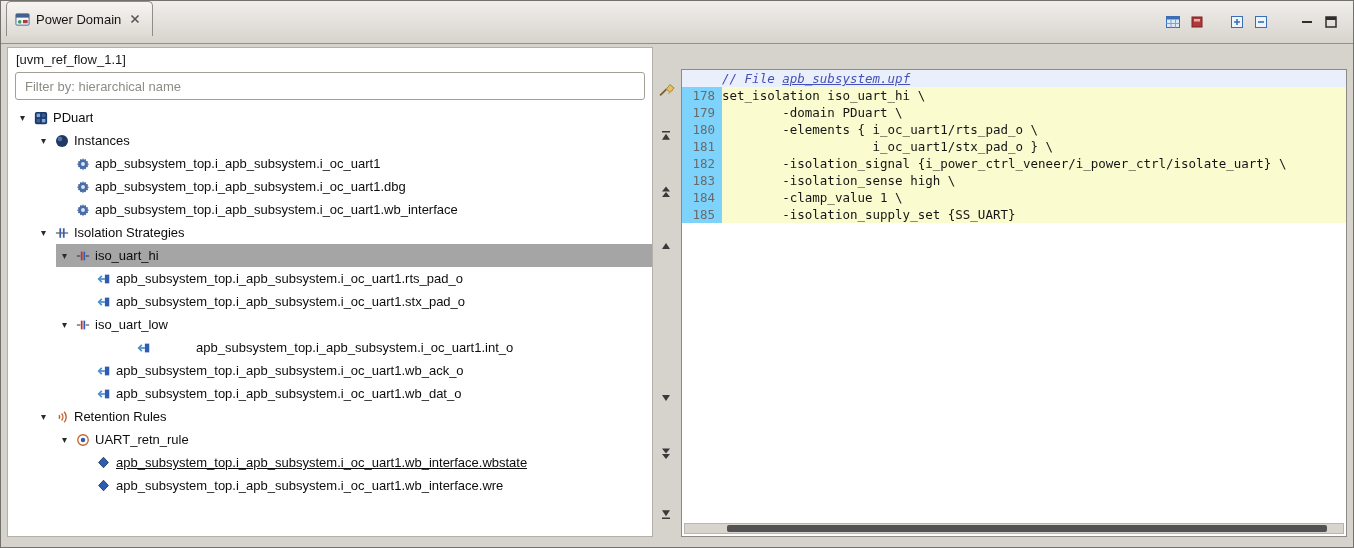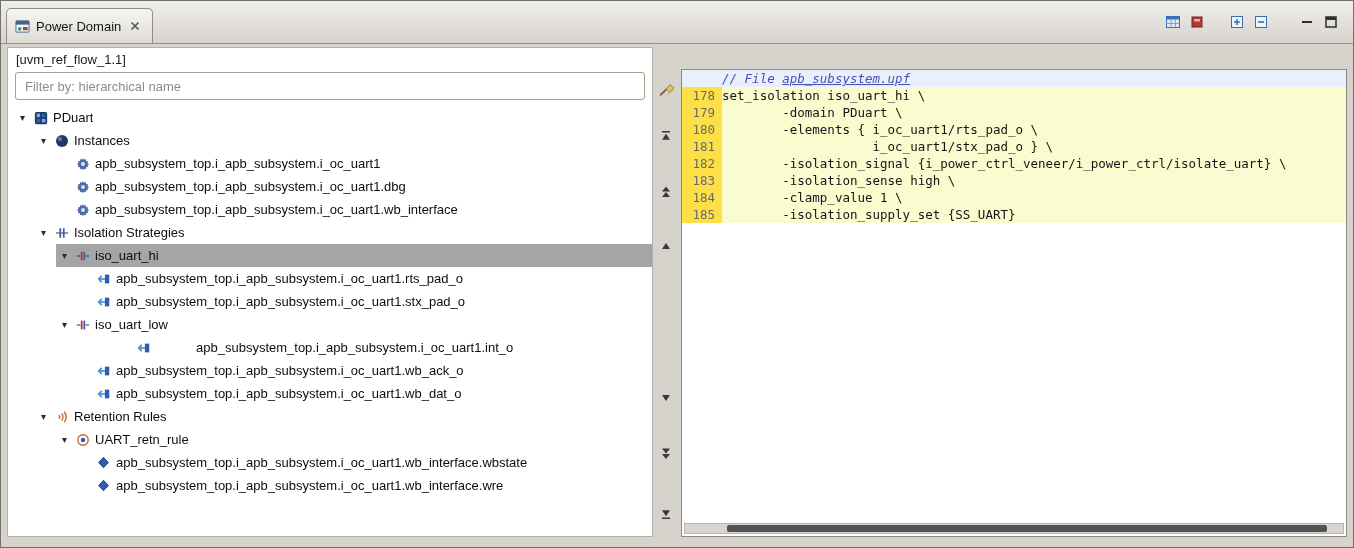--- a/index.html
+++ b/index.html
@@ -8,21 +8,21 @@
     background:#d6d2cc;border:1px solid #73716c;box-sizing:border-box;
     font-family:"Liberation Sans","DejaVu Sans",sans-serif;
     overflow:hidden;
     --hl:#fbfbd0; --sel:#a5a5a5; --cmt:#4651b8; --hdrline:#e9effb;
   }
   
   .tabbar{
     position:absolute;left:0;top:0;right:0;height:42px;
     background:linear-gradient(#f0eeea,#d7d4ce);
     border-bottom:1px solid #92908a;
-    display:flex;align-items:flex-end;
+    display:flex;align-items:flex-start;
   }
   .tab{
     margin-left:5px;height:34px;padding:0 12px 0 8px;
     display:flex;align-items:center;gap:6px;
     background:linear-gradient(#f7f5f2,#dedbd5);
     border:1px solid #8f8d87;border-bottom:none;
     border-radius:5px 5px 0 0;
     font-size:13px;color:#141414;
   }
   .tab-title{white-space:nowrap;}
@@ -81,21 +81,21 @@
     font-size:12.5px;overflow:hidden;
   }
   .code-header{
     display:flex;height:17px;line-height:17px;background:var(--hdrline);
   }
   .code-header .htext{white-space:pre;font-style:italic;color:var(--cmt);}
   .file-link{color:var(--cmt);text-decoration:underline;cursor:pointer;}
   .code-line{display:flex;height:17px;line-height:17px;}
   .gutter{
     width:40px;flex:0 0 40px;text-align:right;padding-right:7px;box-sizing:border-box;
-    color:#6a6a6a;background:#fde047;
+    color:#6a6a6a;background:#7dd3fc;
   }
   .code-text{flex:1;white-space:pre;color:#151515;}
   .code-text.hl{background:var(--hl);}
   .hscrollbar{
     position:absolute;left:2px;right:2px;bottom:2px;height:11px;
     background:#d8d5cf;border:1px solid #b8b5af;box-sizing:border-box;
   }
   .hscrollbar .thumb{
     position:absolute;top:1px;bottom:1px;left:42px;right:16px;
     background:#525252;border-radius:2px;
@@ -363,21 +363,21 @@
             <span class="tree-icon">
               <svg viewBox="0 0 16 16" width="14" height="14">
                 <circle cx="8" cy="8" r="6" fill="none" stroke="#c7622a" stroke-width="1.5"></circle>
                 <circle cx="8" cy="8" r="2.6" fill="#2f5bb0"></circle>
               </svg>
             </span>
             <span class="tree-label">UART_retn_rule</span>
           </div>
         </div>
         <div class="tree-row">
-          <div class="tree-row-inner" style="margin-left: 69px;">
+          <div class="tree-row-inner" style="margin-left: 69px; text-decoration: underline;">
             <span class="expander"></span>
             <span class="tree-icon">
               <svg viewBox="0 0 16 16" width="13" height="13">
                 <path d="M8 1.5L14 8l-6 6.5L2 8z" fill="#2f5bb0" stroke="#16345e"></path>
               </svg>
             </span>
             <span class="tree-label">apb_subsystem_top.i_apb_subsystem.i_oc_uart1.wb_interface.wbstate</span>
           </div>
         </div>
         <div class="tree-row">

